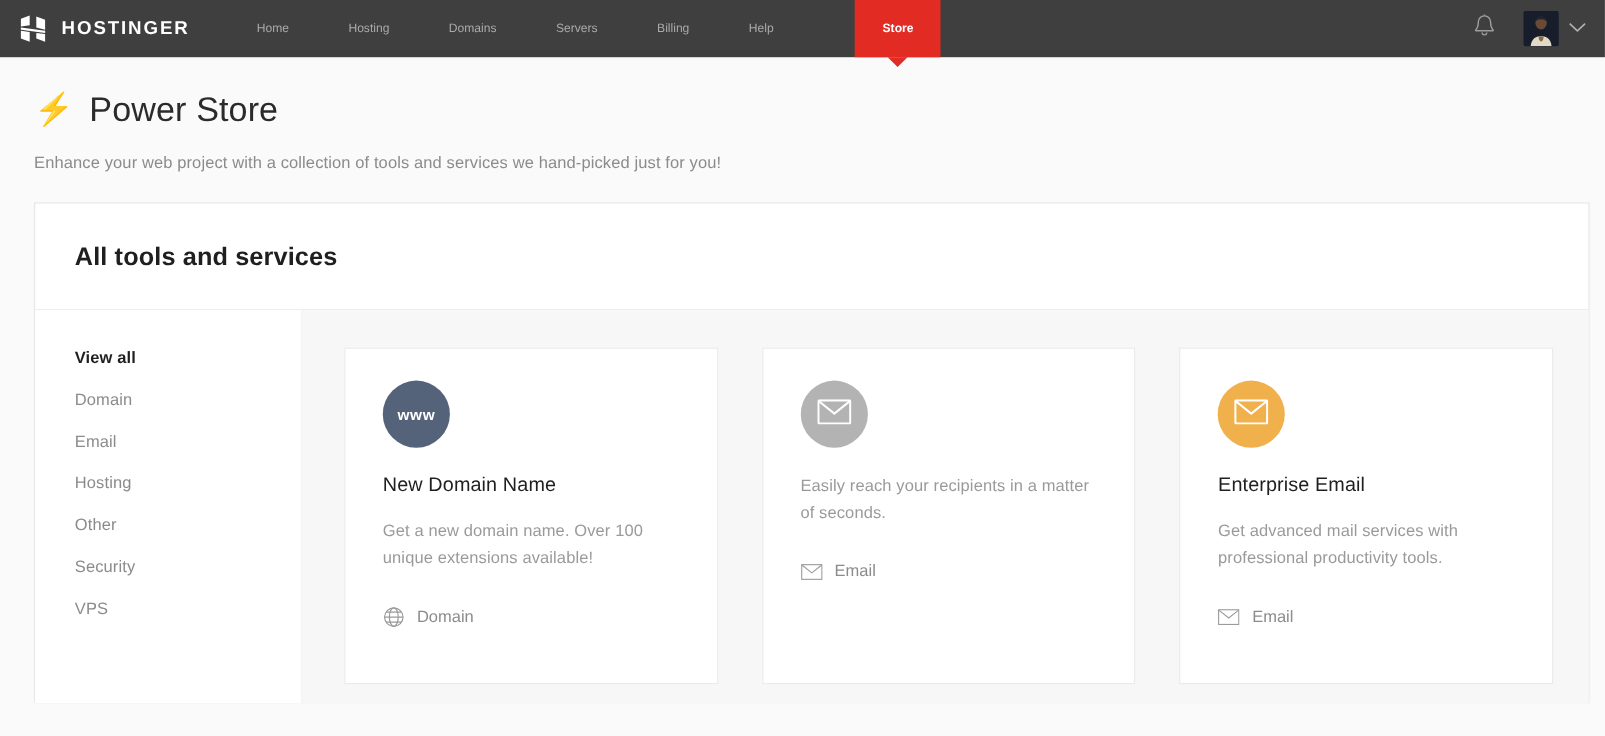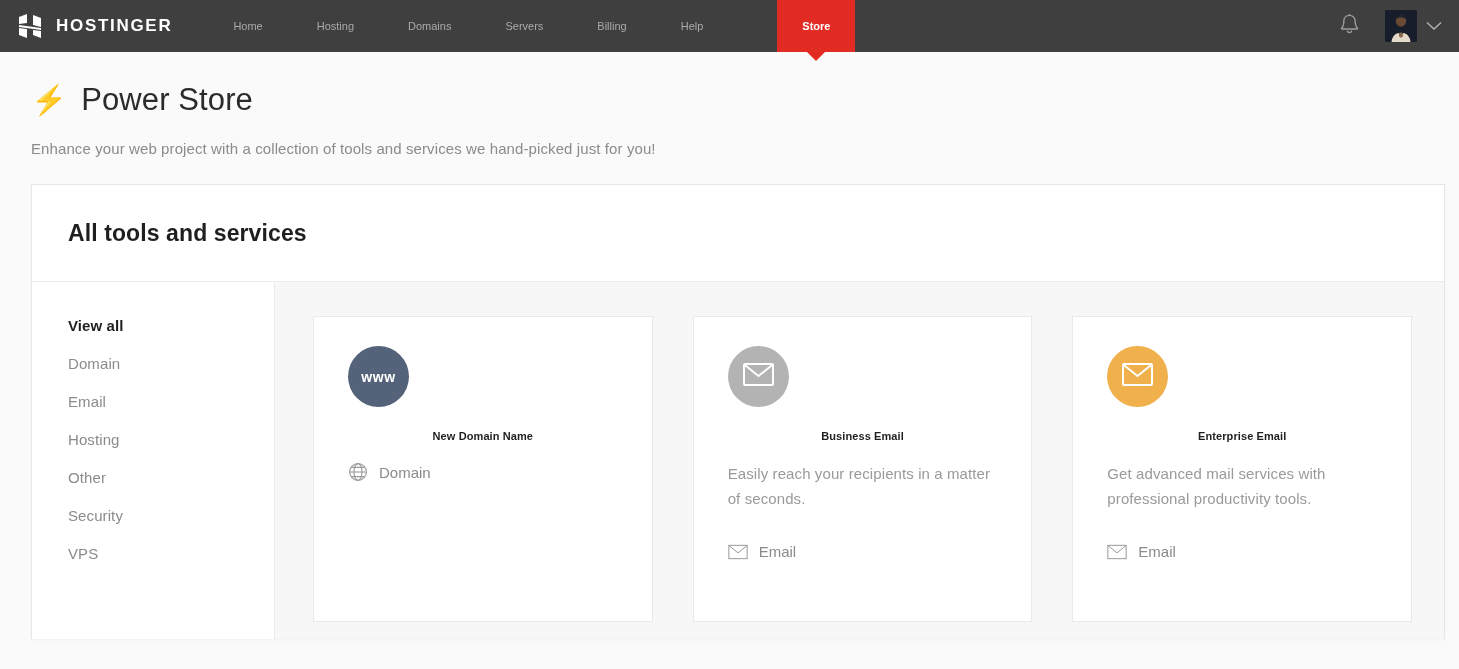--- a/index.html
+++ b/index.html
@@ -237,26 +237,25 @@
   }
 
   .badge-www {
     color: #ffffff;
     font-size: 14px;
     font-weight: bold;
     letter-spacing: 0.6px;
   }
 
   .card-title {
-    font-size: 11px;
-    font-weight: bold;
+    font-size: 18px;
+    font-weight: normal;
     color: #1f1f1f;
     margin-bottom: 20px;
     letter-spacing: 0.1px;
-    text-align: center;
   }
 
   .card-desc {
     font-size: 15px;
     line-height: 1.65;
     color: #9a9a9a;
     margin-bottom: 30px;
     letter-spacing: 0.1px;
   }
 
@@ -361,20 +360,21 @@
     </nav>
 
     <div class="cards-region">
       <div class="cards-grid">
 
         <div class="card">
           <div class="card-badge" style="background: rgb(85, 99, 122);">
             <span class="badge-www">www</span>
           </div>
           <div class="card-title">New Domain Name</div>
+          <div class="card-desc">Get a new domain name. Over 100 unique extensions available!</div>
           <div class="card-tag">
             <span class="tag-icon">
               <svg class="tag-icon" viewBox="0 0 20 20" aria-hidden="true">
                 <circle cx="10" cy="10" r="8.4" fill="none" stroke="#9a9a9a" stroke-width="1.1"></circle>
                 <ellipse cx="10" cy="10" rx="4" ry="8.4" fill="none" stroke="#9a9a9a" stroke-width="1.1"></ellipse>
                 <line x1="1.6" y1="10" x2="18.4" y2="10" stroke="#9a9a9a" stroke-width="1.1"></line>
                 <path d="M3.2 5.4h13.6M3.2 14.6h13.6" fill="none" stroke="#9a9a9a" stroke-width="1.1"></path>
               </svg>
             </span>
             <span>Domain</span>
@@ -383,21 +383,20 @@
 
         <div class="card">
           <div class="card-badge" style="background: rgb(179, 179, 179);">
             <span>
               <svg width="31" height="23" viewBox="0 0 31 23" aria-hidden="true">
                 <rect x="1" y="1" width="29" height="21" rx="1" fill="none" stroke="#ffffff" stroke-width="2"></rect>
                 <polyline points="1.8,2 15.5,13 29.2,2" fill="none" stroke="#ffffff" stroke-width="2"></polyline>
               </svg>
             </span>
           </div>
-          <div class="card-title">Business Email</div>
           <div class="card-desc">Easily reach your recipients in a matter of seconds.</div>
           <div class="card-tag">
             <span class="tag-icon">
               <svg class="tag-icon" viewBox="0 0 24 18" aria-hidden="true">
                 <rect x="1" y="1" width="22" height="16" fill="none" stroke="#9a9a9a" stroke-width="1.2"></rect>
                 <polyline points="1.5,1.6 12,10 22.5,1.6" fill="none" stroke="#9a9a9a" stroke-width="1.2"></polyline>
               </svg>
             </span>
             <span>Email</span>
           </div>

